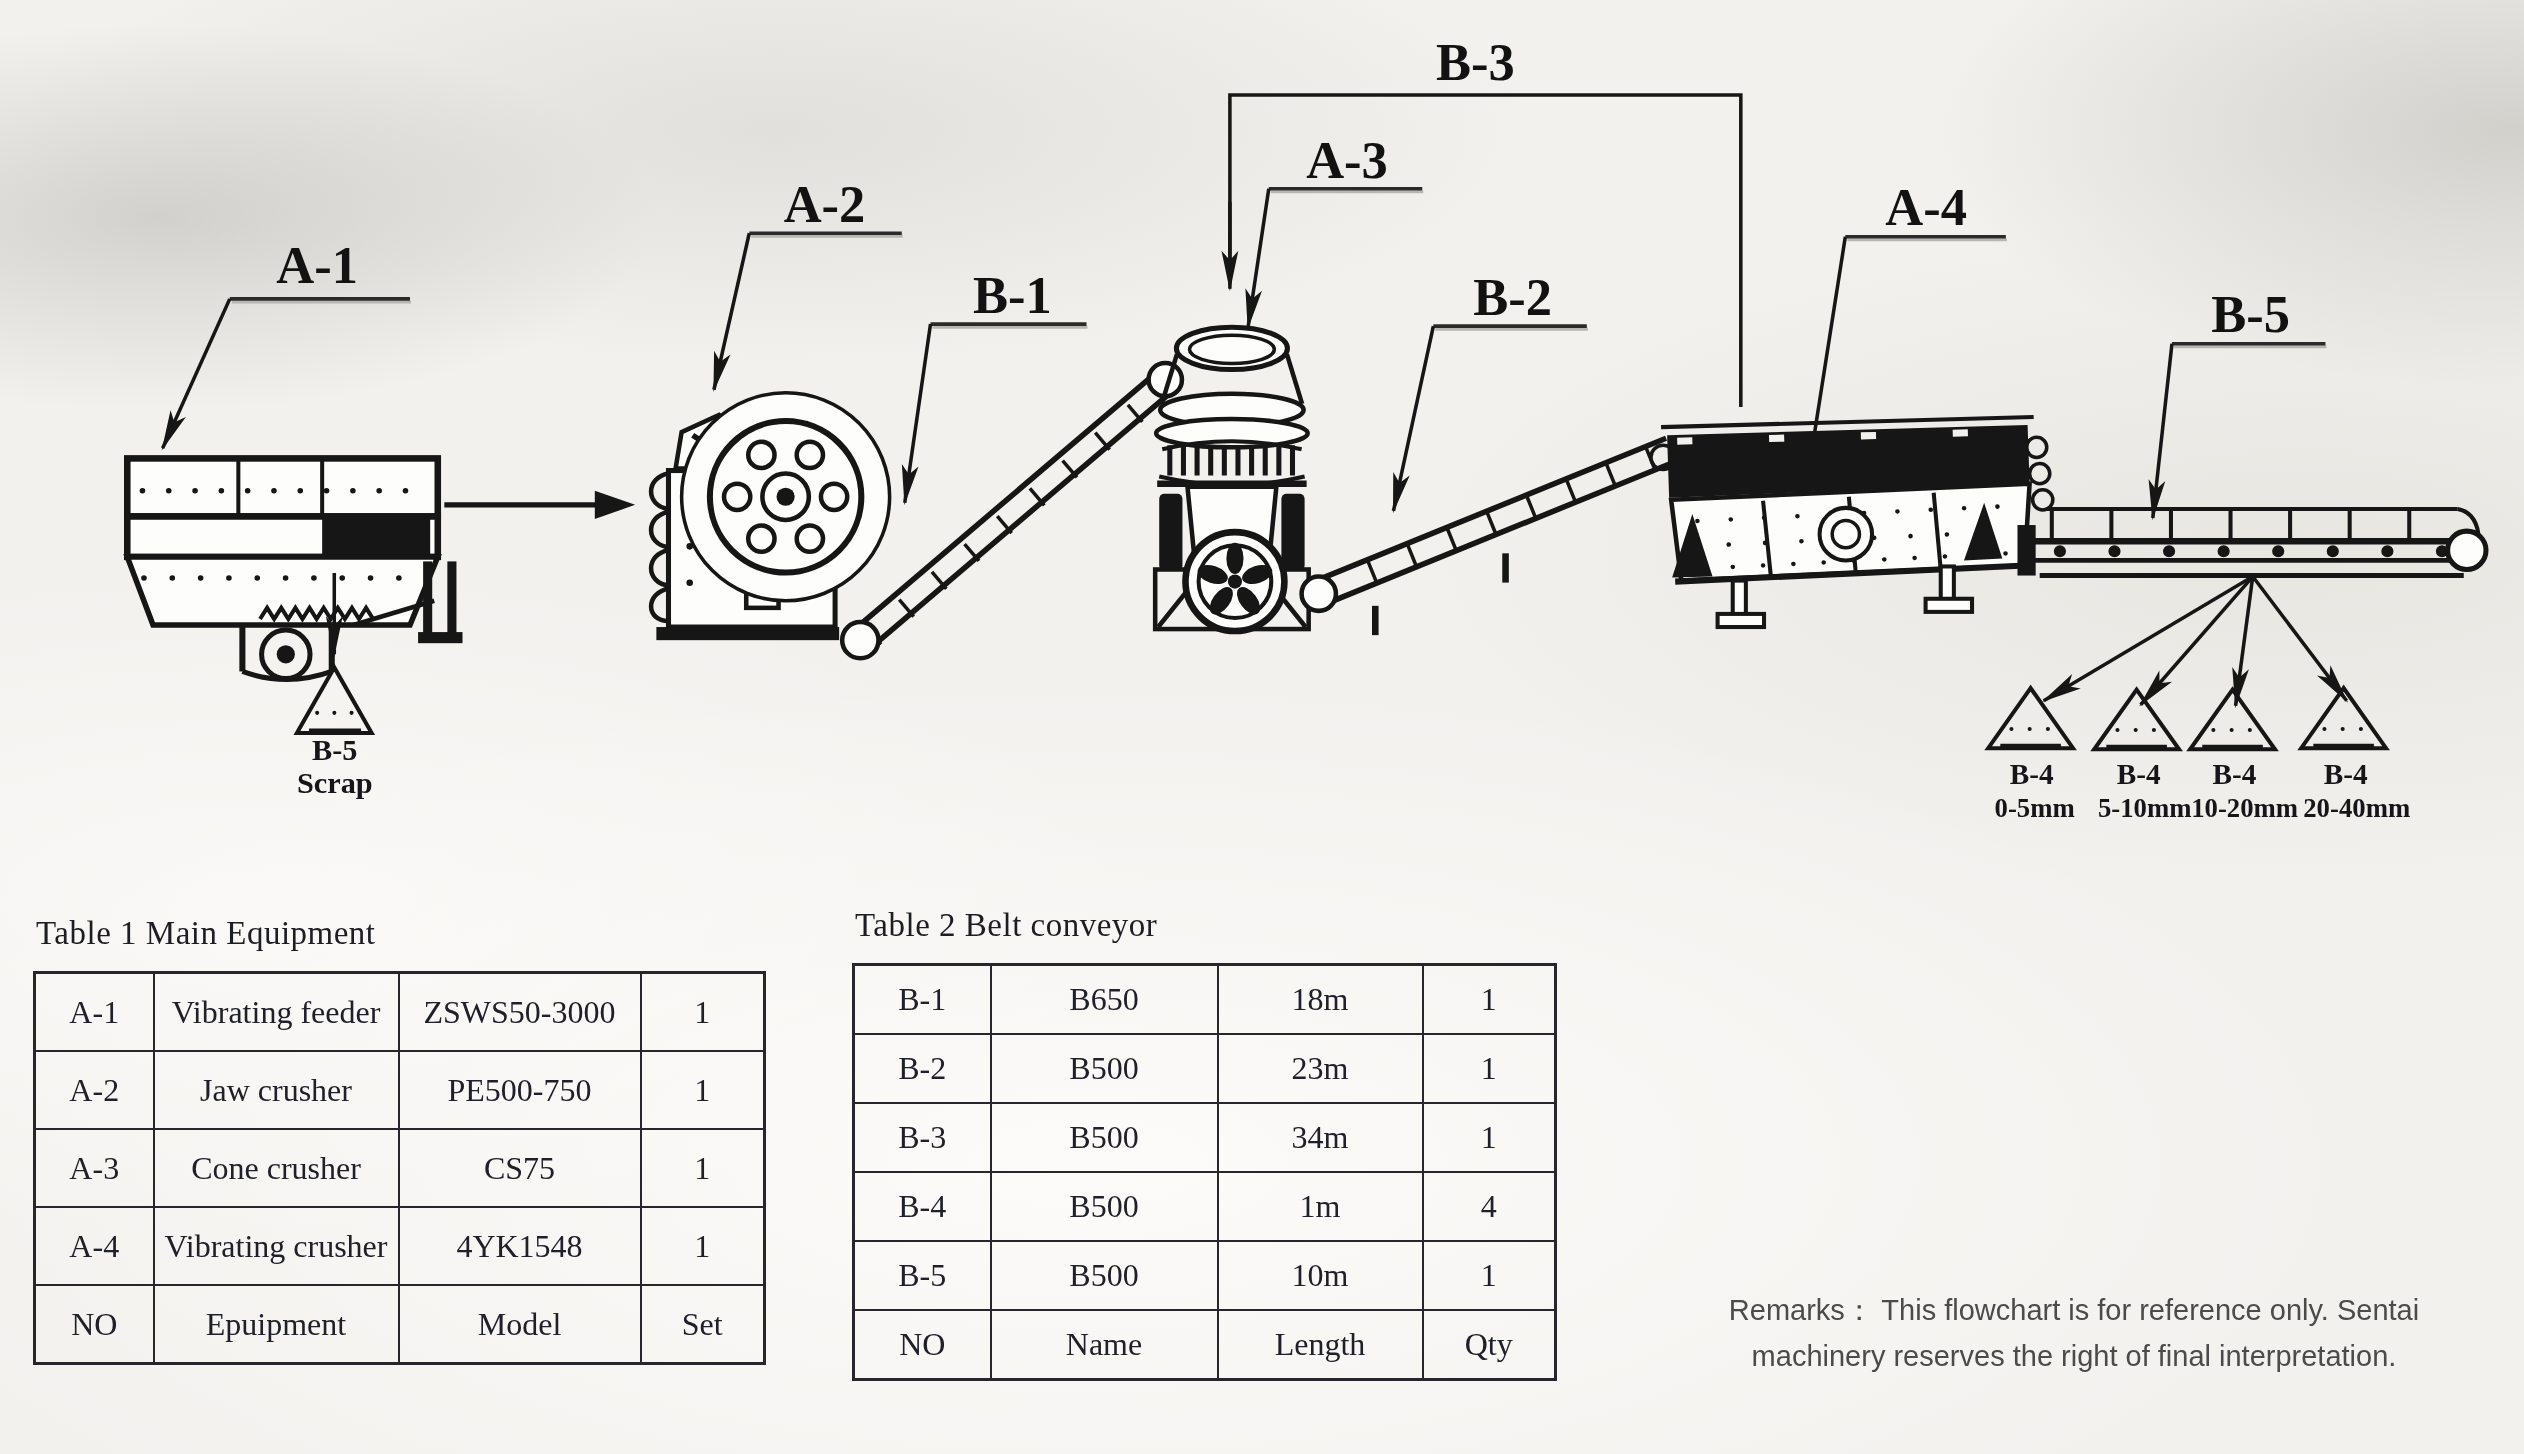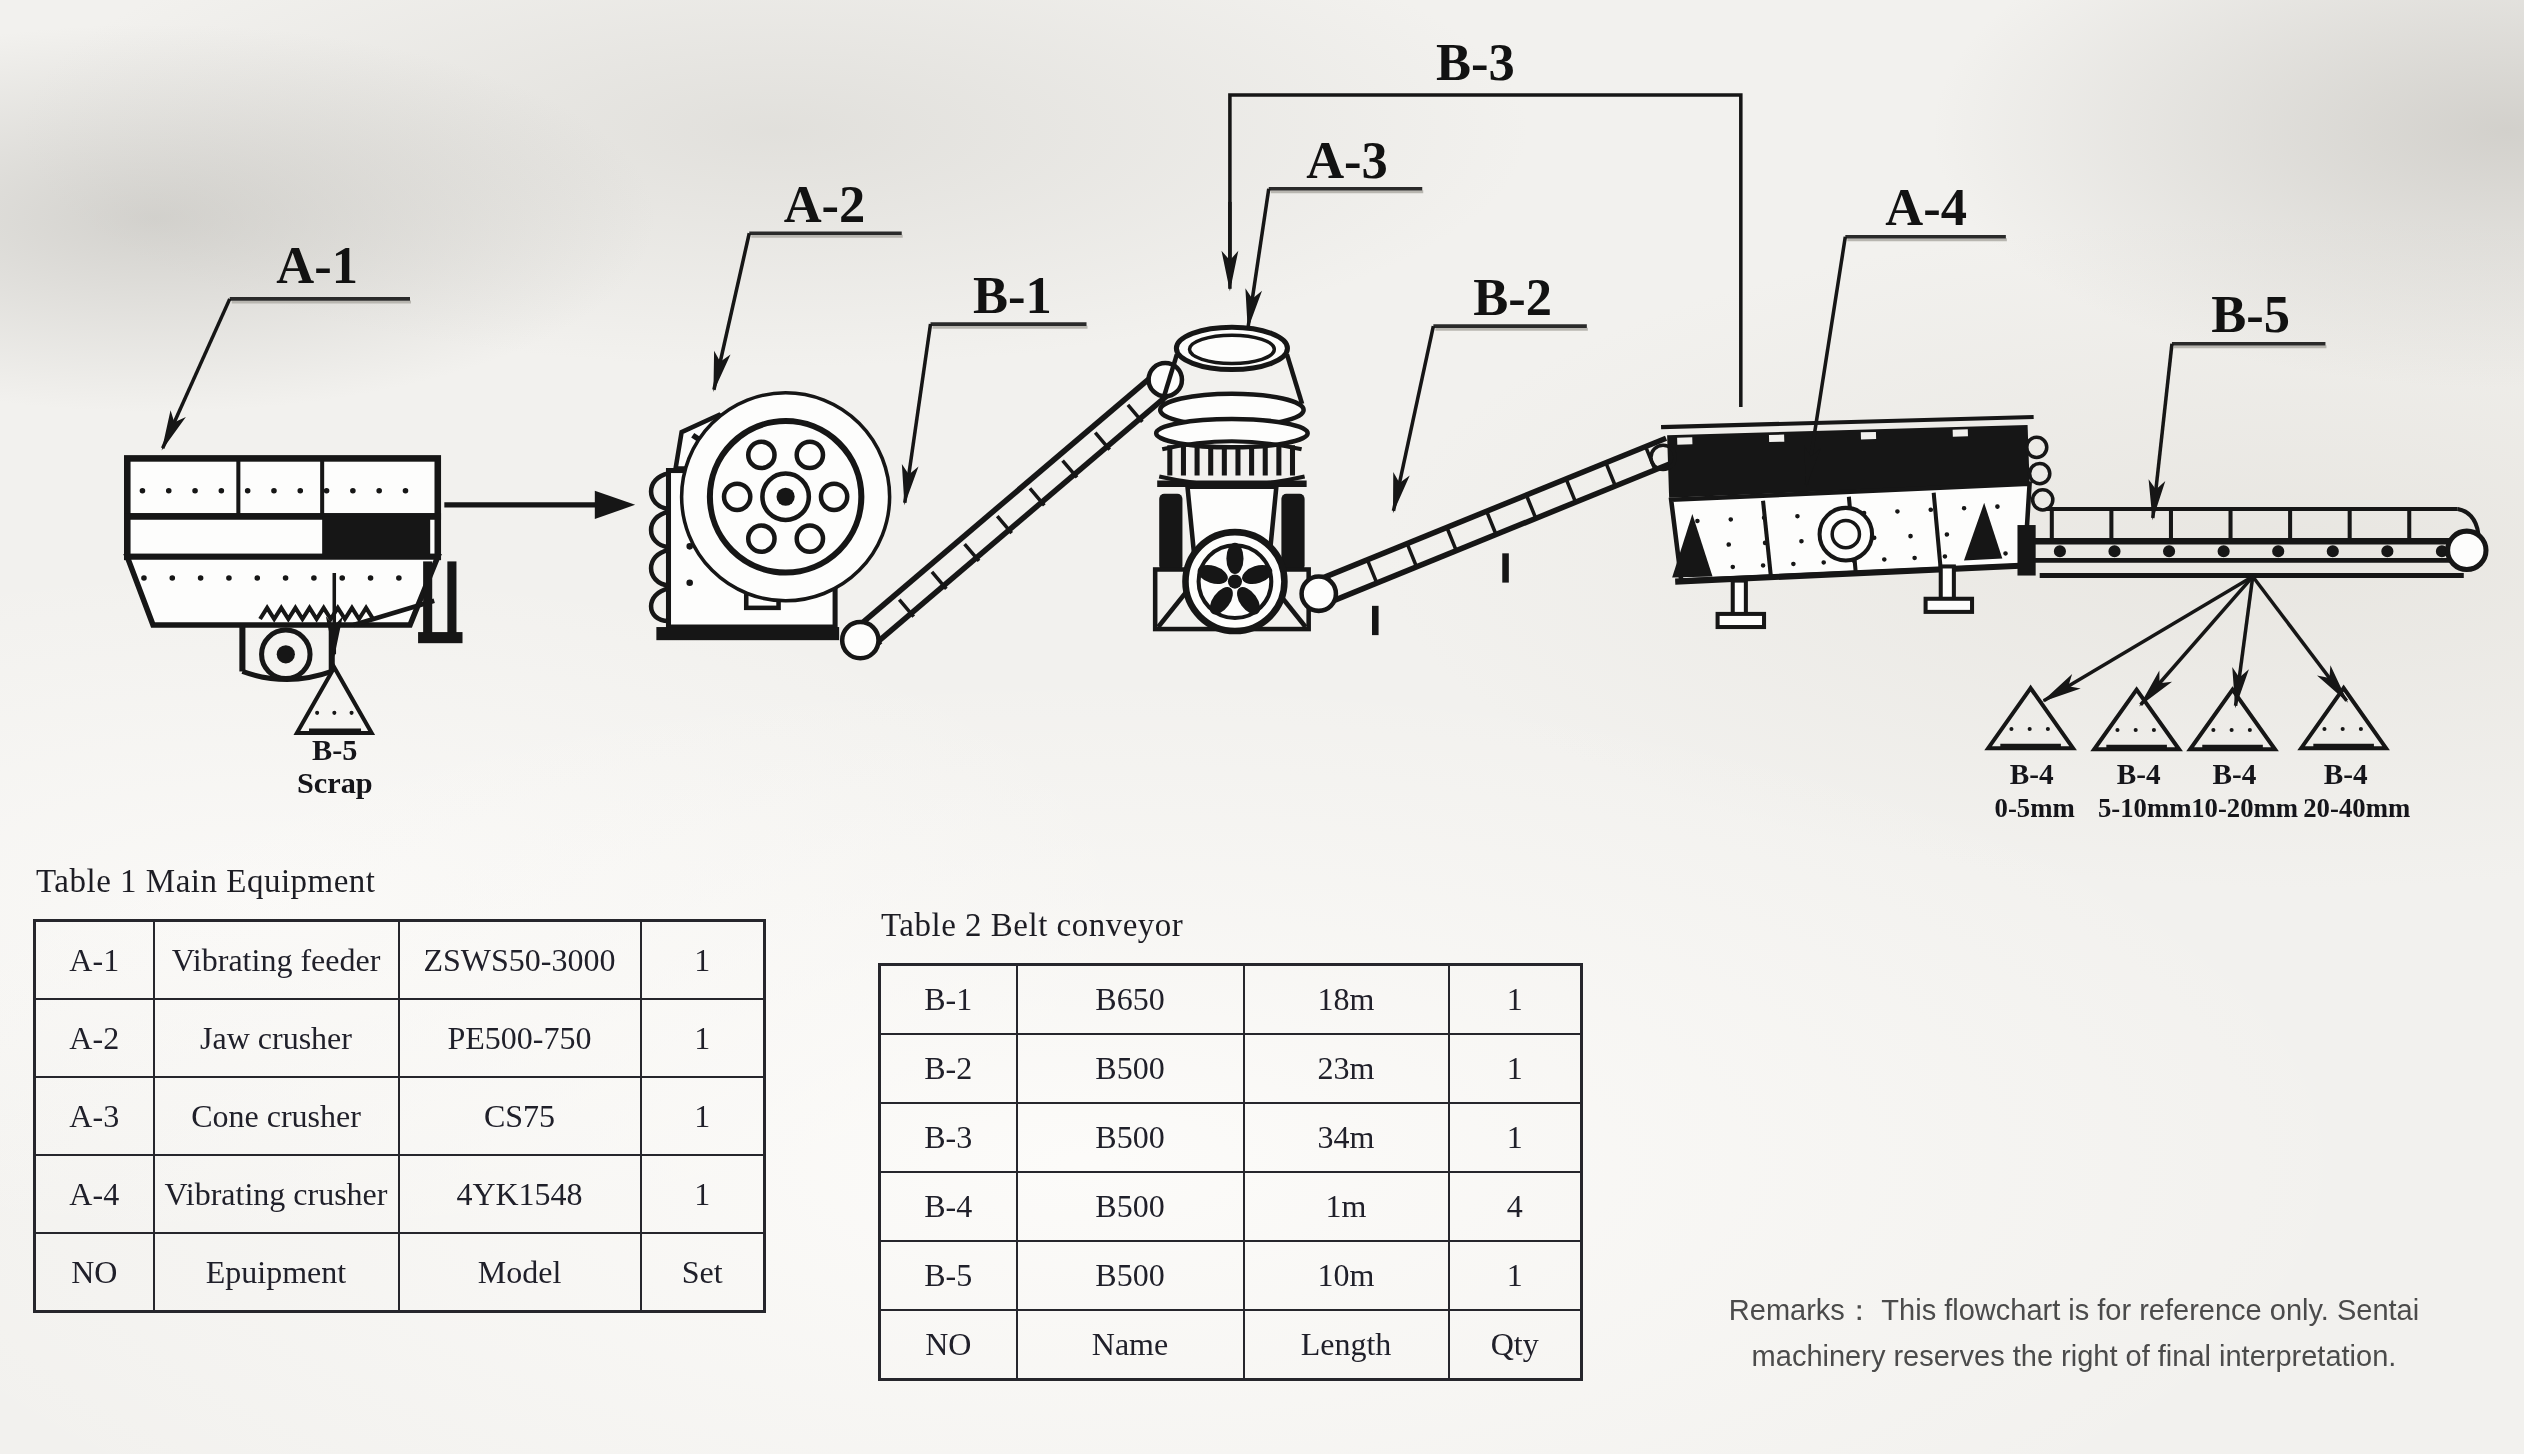--- a/index.html
+++ b/index.html
@@ -271,21 +271,21 @@
     <text class="lbl" x="3815" y="446" text-anchor="middle">A-4</text>
   </g>
   <g>
     <line class="undershadow" x1="4306" y1="687" x2="4608" y2="687"></line>
     <line class="under" x1="4302" y1="681" x2="4606" y2="681"></line>
     <line class="leader" x1="4302" y1="681" x2="4264" y2="1026" marker-end="url(#arr)"></line>
     <text class="lbl" x="4458" y="658" text-anchor="middle">B-5</text>
   </g>
 </svg>
 
-<div class="panel" style="left:33px;top:863px;">
+<div class="panel" style="left:33px;top:915px;">
   <div class="tbl-title">Table 1 Main Equipment</div>
   <table class="tbl" id="table1">
     <colgroup>
           <col style="width:119px">
           <col style="width:245px">
           <col style="width:242px">
           <col style="width:124px">
         </colgroup>
     <tbody>
           <tr>
@@ -315,21 +315,21 @@
     <tr>
       <td>NO</td>
       <td>Epuipment</td>
       <td>Model</td>
       <td>Set</td>
     </tr>
   </tbody>
       </table>
 </div>
 
-<div class="panel" style="left:878px;top:907px;">
+<div class="panel" style="left:852px;top:907px;">
   <div class="tbl-title">Table 2 Belt conveyor</div>
   <table class="tbl" id="table2">
     <colgroup>
           <col style="width:137px">
           <col style="width:227px">
           <col style="width:205px">
           <col style="width:133px">
         </colgroup>
     <tbody>
           <tr>

